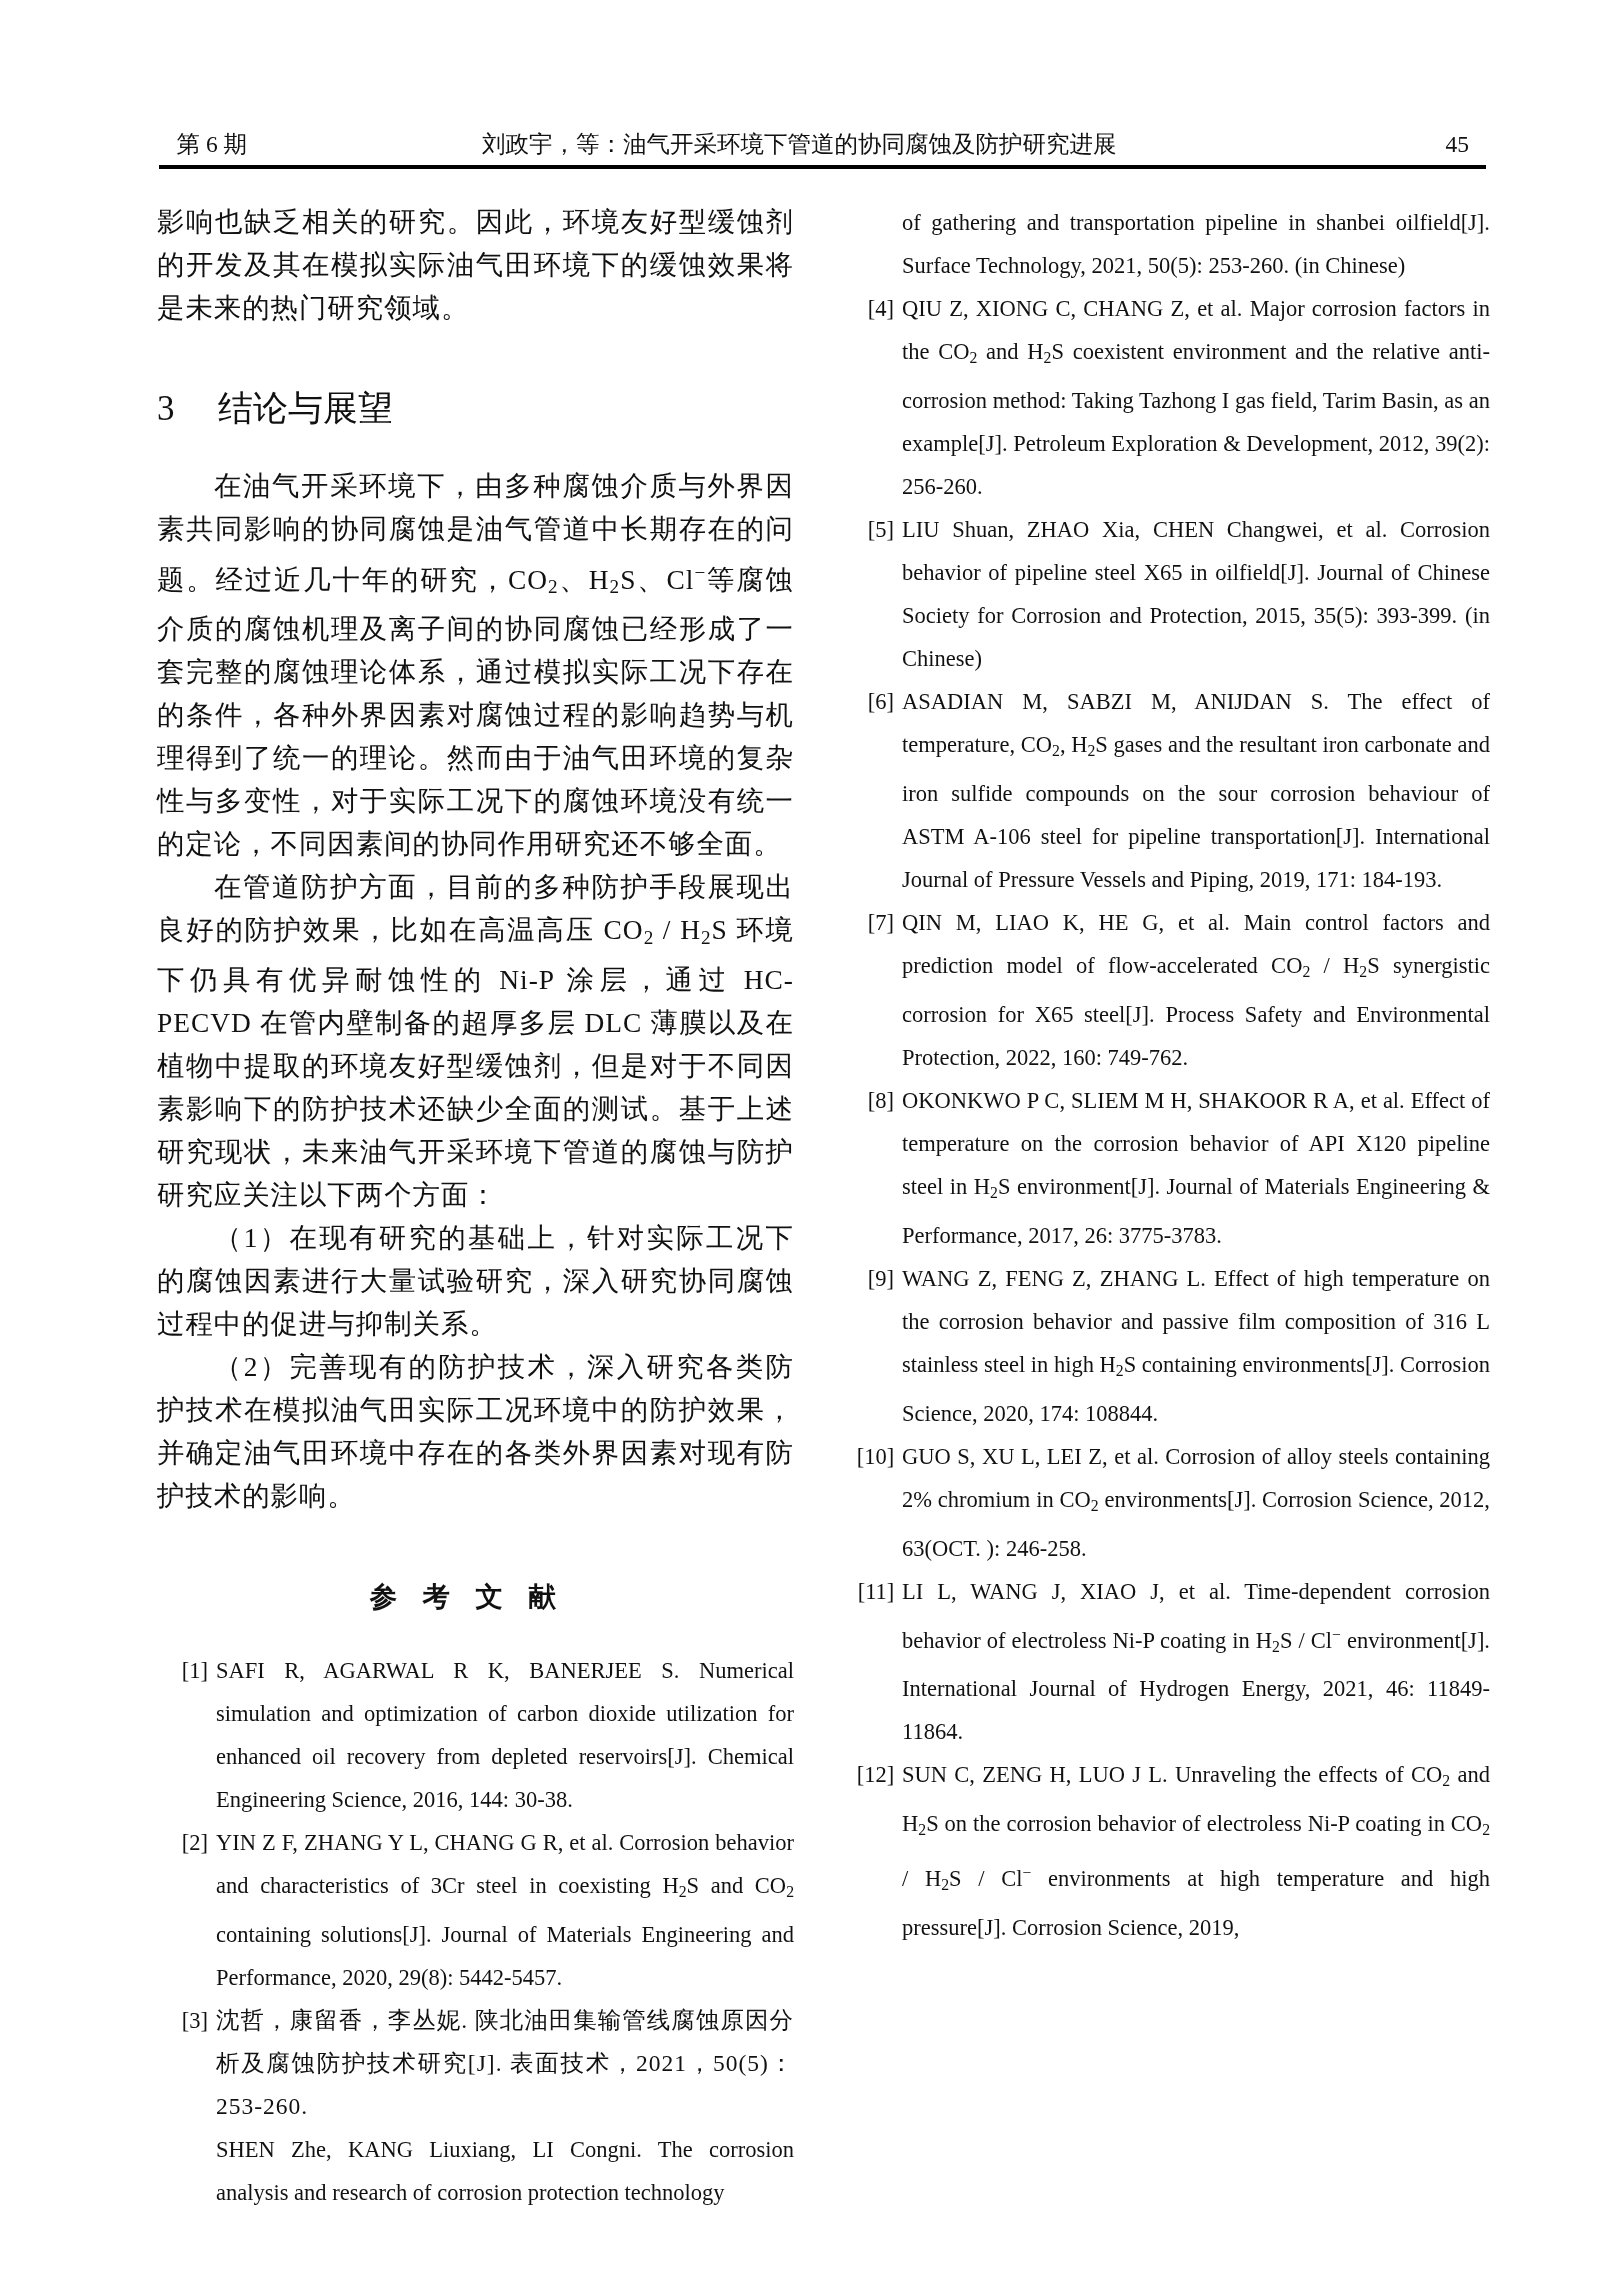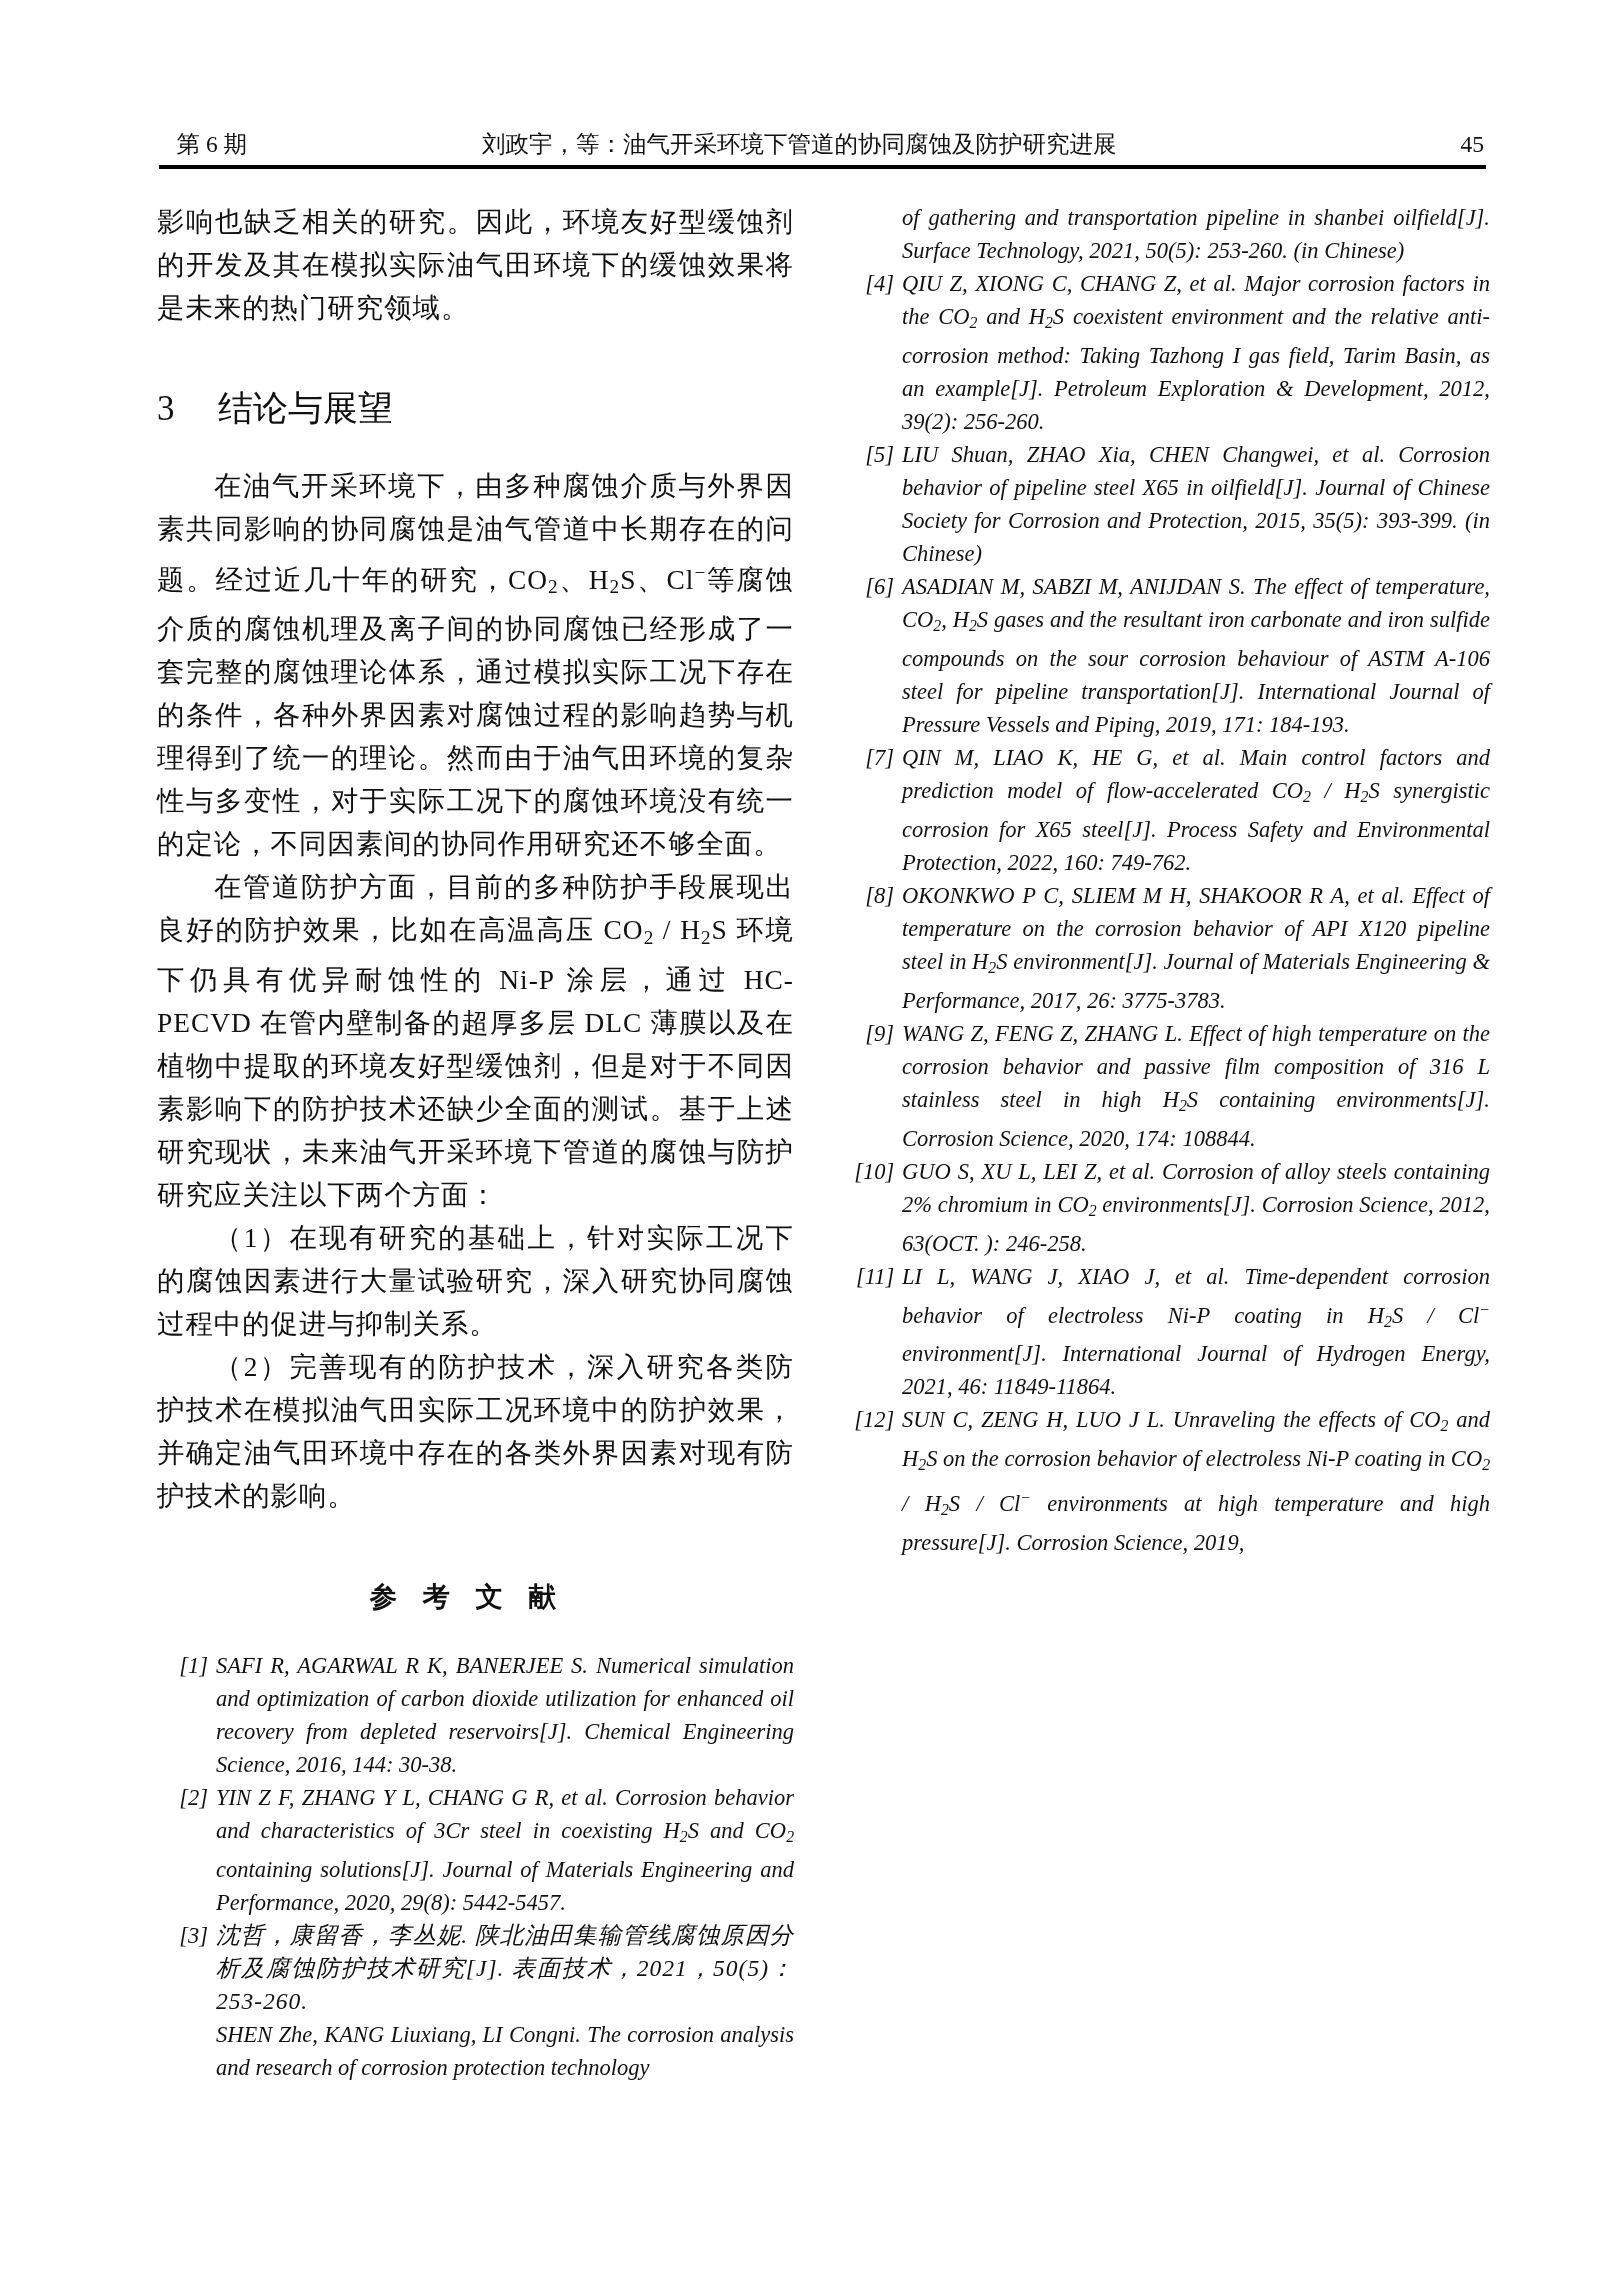--- a/index.html
+++ b/index.html
@@ -2,36 +2,36 @@
 <html><head>
 <meta charset="utf-8">
 <style>
   html, body { margin: 0; padding: 0; background: #ffffff; }
   body { width: 1621px; height: 2293px; position: relative; overflow: hidden;
          font-family: "Liberation Serif", "DejaVu Serif", serif; color: #111; }
   .header { position: absolute; left: 159px; top: 125px; width: 1325px; height: 39px; }
   .header span { position: absolute; top: 0; font-size: 23.5px; line-height: 39px; }
   .h-issue { left: 17.6px; }
   .h-title { left: 323px; }
-  .h-page { right: 0; }
+  .h-page { right: 15px; }
   .rule { position: absolute; left: 159px; top: 165px; width: 1327px; height: 3.9px; background: #000; }
 
   .col { position: absolute; top: 201px; }
   .col-left { left: 157px; width: 637px; }
   .col-right { left: 853px; width: 637px; }
 
   .zh { font-size: 27.4px; line-height: 43px; text-align: justify; letter-spacing: 1px; }
   .zh p { margin: 0; }
   .indent { text-indent: 57px; }
   .section-title { font-size: 35px; margin: 55px 0 33px 0; line-height: 47px; }
   .section-title .num { display: inline-block; width: 61px; }
   .refs-title { text-align: center; font-size: 27.4px; font-weight: bold; letter-spacing: 25.5px;
                 margin: 57px 0 31px 0; line-height: 43px; font-family: "DejaVu Sans", sans-serif; }
 
-  .ref { position: relative; padding-left: 59px; font-size: 22.5px; line-height: 33px; text-align: justify; font-style: italic; }
+  .ref { position: relative; padding-left: 59px; font-size: 22.5px; line-height: 43px; text-align: justify; }
   .ref .tag { position: absolute; left: 0; top: 0; width: 55px; text-align: right; padding-right: 3.9px; box-sizing: border-box; }
   .ref .tag.wide { left: -7.8px; width: 63px; }
   .ref p { margin: 0; }
   .ref .zh-line { font-size: 23.5px; letter-spacing: 1px; }
   .sub { font-size: 0.7em; vertical-align: -0.25em; }
   .sup { font-size: 0.7em; vertical-align: 0.5em; }
   .col-right .cont { padding-left: 49px; }
   .col-right .ref { padding-left: 49px; }
   .col-right .ref .tag { width: 45px; }
   .col-right .ref .tag.wide { left: -9.8px; width: 55px; }

